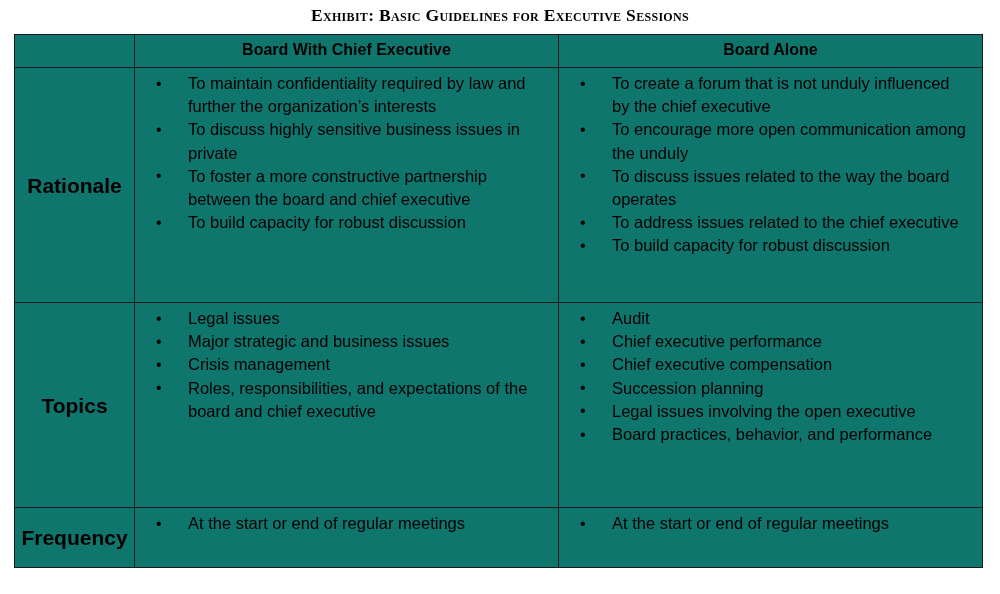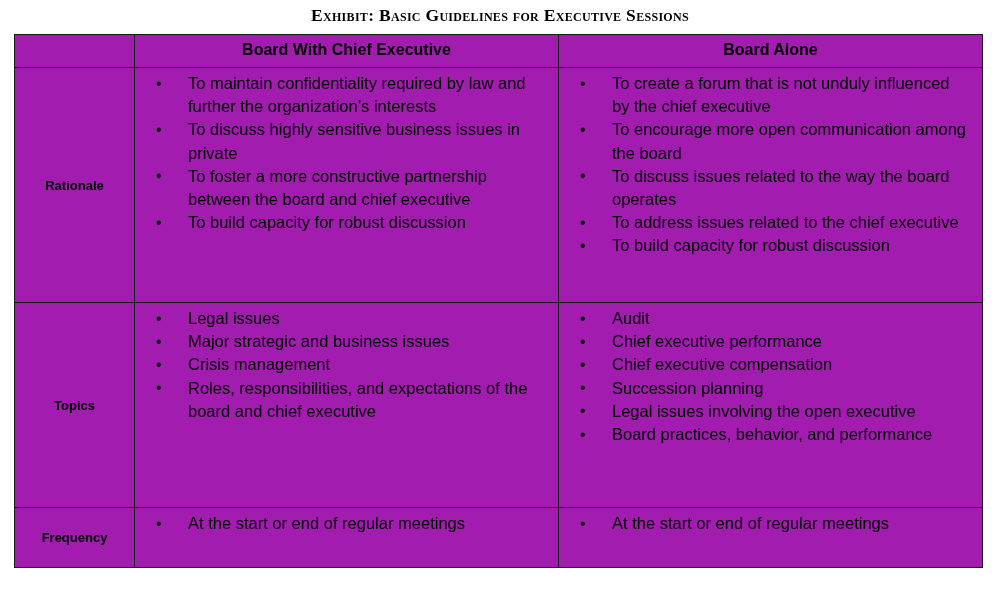--- a/index.html
+++ b/index.html
@@ -48,21 +48,21 @@
     width: 968px;
     border-collapse: collapse;
     table-layout: fixed;
     background: #ffffff;
   }
   .guidelines-table td,
   .guidelines-table th {
     border: 1.6px solid #1a1a1a;
     padding: 0;
     vertical-align: top;
-    background: #a21caf;
+    background: #0f766e;
   }
 
   col.col-label   { width: 120px; }
   col.col-with-ce { width: 424px; }
   col.col-alone   { width: 424px; }
 
   
   .header-row th {
     height: 26px;
     text-align: center;
@@ -73,21 +73,21 @@
     padding: 2px 4px 4px 4px;
   }
   .header-row th.corner-cell {
     font-size: 0;
   }
 
   
   td.row-label {
     text-align: center;
     vertical-align: middle;
-    font-size: 13px;
+    font-size: 21px;
     font-weight: bold;
     line-height: 19px;
     padding: 2px 4px;
   }
 
   
   td.bullet-cell {
     padding: 4px 6px 5px 12px;
   }
   ul.bullets {
@@ -148,21 +148,21 @@
           <ul class="bullets">
             <li>To maintain confidentiality required by law and further the organization’s interests</li>
             <li>To discuss highly sensitive business issues in private</li>
             <li>To foster a more constructive partnership between the board and chief executive</li>
             <li>To build capacity for robust discussion</li>
           </ul>
         </td>
         <td class="bullet-cell">
           <ul class="bullets">
             <li>To create a forum that is not unduly influenced by the chief executive</li>
-            <li>To encourage more open communication among the board</li>
+            <li>To encourage more open communication among the unduly</li>
             <li>To discuss issues related to the way the board operates</li>
             <li>To address issues related to the chief executive</li>
             <li>To build capacity for robust discussion</li>
           </ul>
         </td>
       </tr>
 
       <tr class="row-topics">
         <td class="row-label">Topics</td>
         <td class="bullet-cell">

